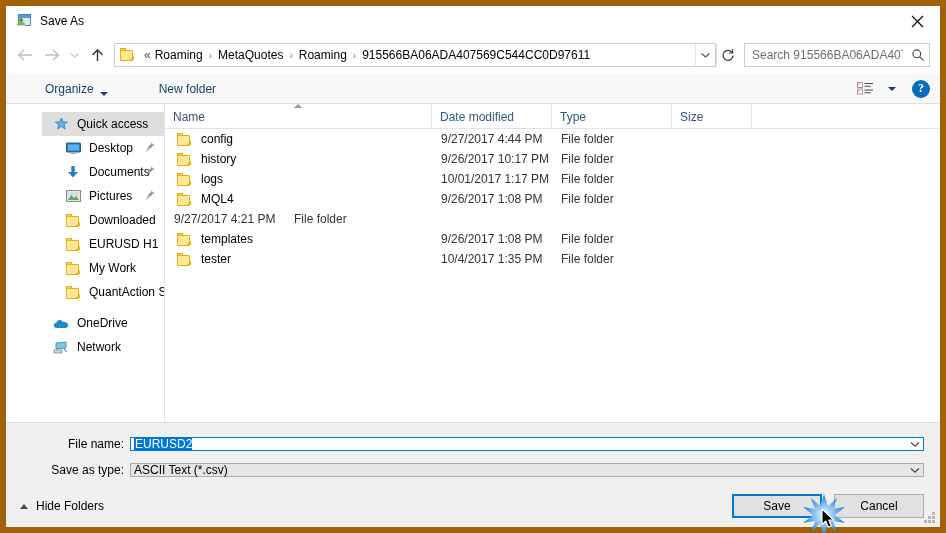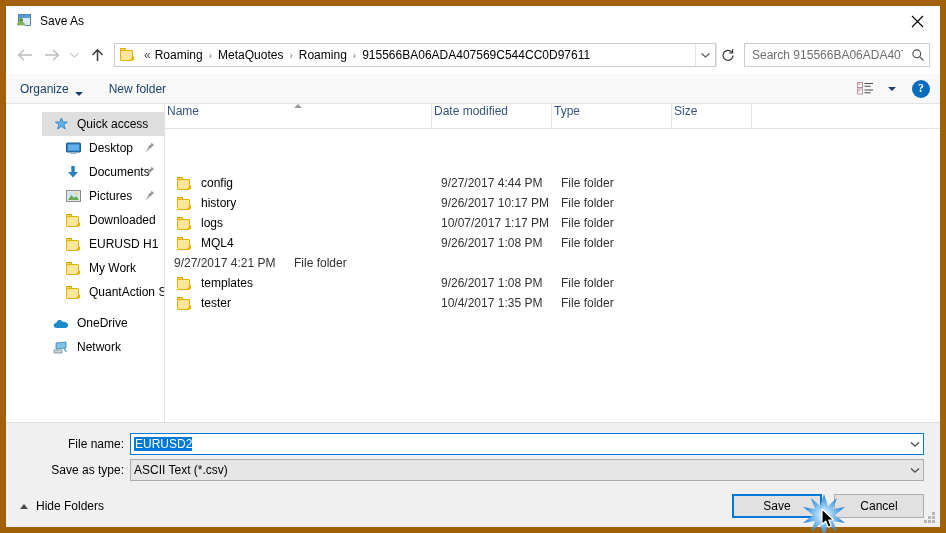--- a/index.html
+++ b/index.html
@@ -194,20 +194,21 @@
     display: flex;
     align-items: center;
     padding: 0 10px 0 14px;
     flex: none;
   }
   .tb-item {
     color: #1b3f6b;
     font-size: 12px;
     display: flex; align-items: flex-end;
     margin-right: 26px;
+    margin-left: 25px;
   }
   .tb-caret {
     margin-left: 6px;
     width: 0; height: 0;
     border-left: 4px solid transparent;
     border-right: 4px solid transparent;
     border-top: 4px solid #1b3f6b;
   }
   .tb-spacer { flex: 1 1 auto; }
   .view-ico { display: flex; align-items: center; margin-right: 6px; }
@@ -276,39 +277,39 @@
     height: 25px;
     display: flex;
     border-bottom: 1px solid #e2e2e2;
     flex: none;
     position: relative;
   }
   .col {
     font-size: 12px;
     color: #33557e;
     display: flex;
-    align-items: flex-start;
-    padding-left: 2px;
+    align-items: center;
+    padding-left: 8px;
     border-right: 1px solid #e5e5e5;
     position: relative;
     height: 25px;
   }
   .col.name { width: 267px; flex: none; }
   .col.date { width: 120px; flex: none; }
   .col.type { width: 120px; flex: none; }
   .col.size { width: 80px; flex: none; }
   .sort-caret {
     position: absolute;
     left: 129px; top: 0px;
     width: 0; height: 0;
     border-left: 4px solid transparent;
     border-right: 4px solid transparent;
     border-bottom: 4px solid #9a9a9a;
   }
-  .rows { flex: 1 1 auto; overflow: hidden; margin-top: 44px; }
+  .rows { flex: 1 1 auto; overflow: hidden; }
   .row {
     height: 20px;
     display: flex;
     align-items: center;
     font-size: 12px;
     color: #000;
   }
   .cell {
     display: flex; align-items: center;
     padding-left: 9px;
@@ -338,21 +339,21 @@
   .formlabel {
     width: 124px;
     text-align: right;
     padding-right: 6px;
     font-size: 12px;
     color: #000;
     flex: none;
   }
   .combo {
     flex: 1 1 auto;
-    height: 22px;
+    height: 14px;
     display: flex;
     align-items: center;
     min-width: 0;
   }
   .combo.filename {
     border: 1px solid #0078d7;
     background: #fff;
   }
   .combo.filetype {
     border: 1px solid #acacac;
@@ -720,21 +721,21 @@
         </div>
         <div class="row">
           <div class="cell name">
             <span class="folder-ico">
                 <span class="tab"></span>
                 <span class="body"></span>
                 <span class="fold"></span>
               </span>
             <span>logs</span>
           </div>
-          <div class="cell date">10/07/2017 1:17 PM</div>
+          <div class="cell date">10/01/2017 1:17 PM</div>
           <div class="cell type">File folder</div>
           <div class="cell size"></div>
         </div>
         <div class="row">
           <div class="cell name">
             <span class="folder-ico">
                 <span class="tab"></span>
                 <span class="body"></span>
                 <span class="fold"></span>
               </span>

